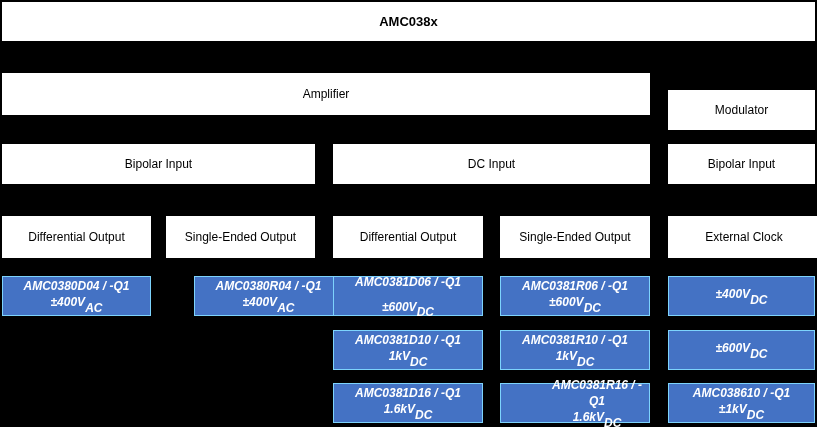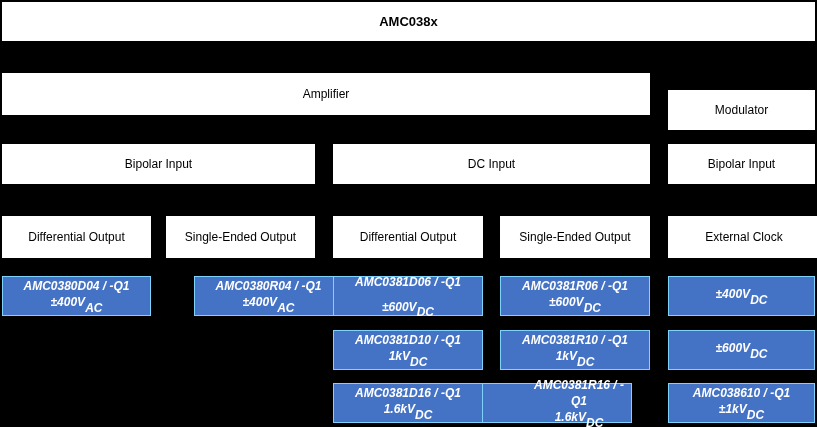--- a/index.html
+++ b/index.html
@@ -90,21 +90,21 @@
   </div>
 
   <div class="pbox" style="left:500px; top:276px; width:150px; height:40px;">
     <span>AMC0381R06 / -Q1</span>
     <span><span>±600V</span><span class="sub">DC</span></span>
   </div>
   <div class="pbox" style="left:500px; top:330px; width:150px; height:40px;">
     <span>AMC0381R10 / -Q1</span>
     <span><span>1kV</span><span class="sub">DC</span></span>
   </div>
-  <div class="pbox" style="left:482px; top:383px; width:150px; height:40px;padding-left:44px;">
+  <div class="pbox" style="left:500px; top:383px; width:150px; height:40px;padding-left:44px;">
     <span>AMC0381R16 / -Q1</span>
     <span><span>1.6kV</span><span class="sub">DC</span></span>
   </div>
 
   <div class="pbox" style="left:668px; top:276px; width:147px; height:40px;">
     <span><span>±400V</span><span class="sub">DC</span></span>
   </div>
   <div class="pbox" style="left:668px; top:330px; width:147px; height:40px;">
     <span><span>±600V</span><span class="sub">DC</span></span>
   </div>

